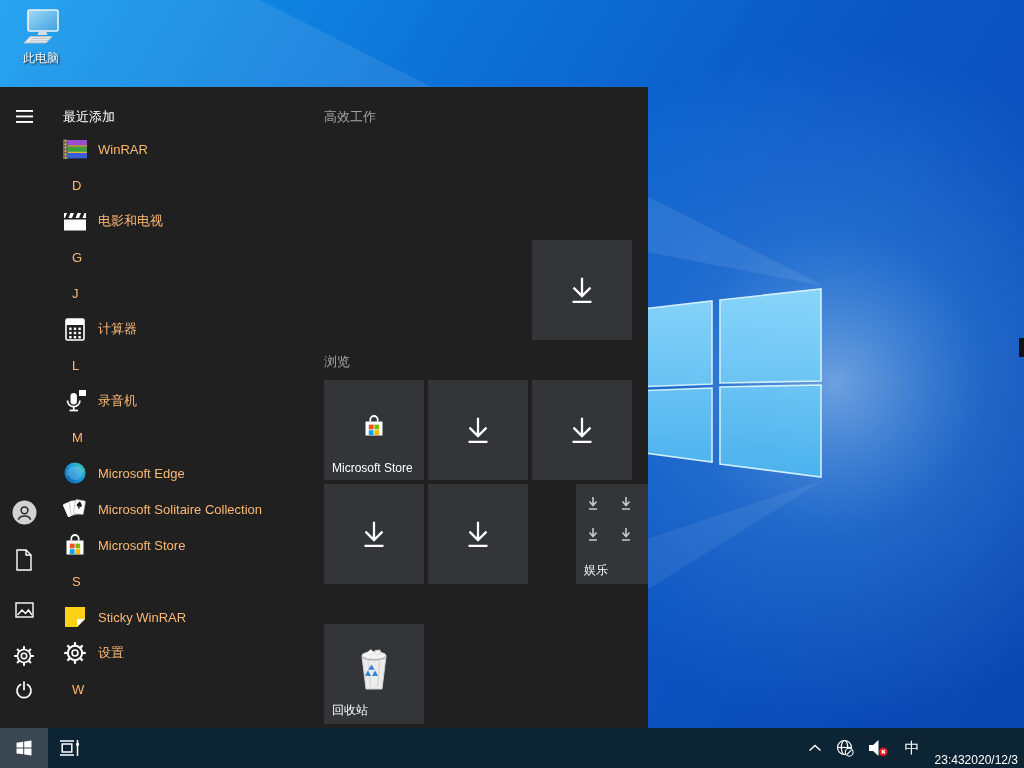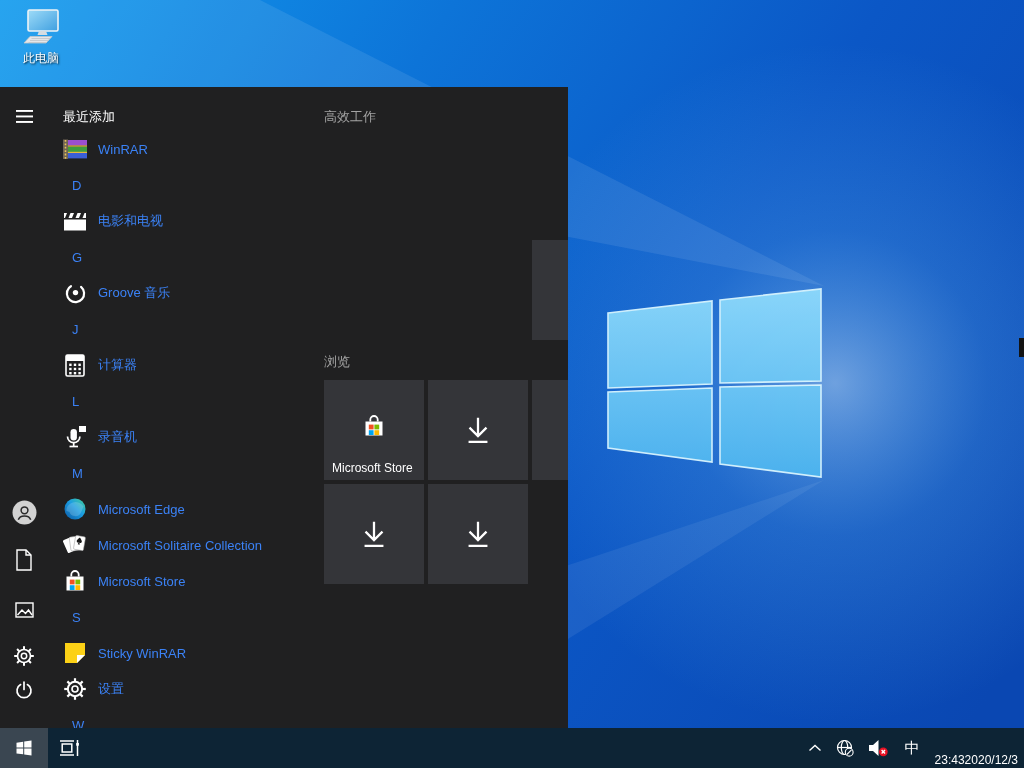--- a/index.html
+++ b/index.html
@@ -13,31 +13,31 @@
   .wallpaper{position:absolute;inset:0;}
 
   
   .desktop-icon{position:absolute;left:10px;top:8px;width:62px;text-align:center;cursor:default;}
   .desktop-icon .ico{width:44px;height:40px;margin:0 auto;}
   .desktop-icon .lbl{font-size:12px;color:#fff;margin-top:2px;
     text-shadow:1px 1px 2px rgba(0,0,0,.85);white-space:nowrap;}
   .edge-sliver{position:absolute;left:1019px;top:338px;width:5px;height:19px;background:#131313;}
 
   
-  .start-menu{position:absolute;left:0;top:87px;width:568px;height:641px;
+  .start-menu{position:absolute;left:0;top:87px;width:648px;height:641px;
     background:var(--menu-bg,#202021);overflow:hidden;}
 
   .rail{position:absolute;left:0;top:0;width:48px;height:100%;}
   .rail-btn{position:absolute;left:0;width:48px;height:40px;display:flex;align-items:center;justify-content:center;cursor:pointer;}
 
   .app-list{position:absolute;left:60px;top:44px;width:262px;}
   .recent-header{position:absolute;left:63px;top:21px;font-size:13px;color:#fff;}
   .app-row{height:36px;display:flex;align-items:center;padding-left:3px;cursor:pointer;}
   .app-row .app-icon{width:24px;height:24px;flex:0 0 24px;display:flex;align-items:center;justify-content:center;}
-  .app-row .app-label{margin-left:11px;font-size:13px;color:#3b82f6;white-space:nowrap;}
+  .app-row .app-label{margin-left:11px;font-size:13px;color:#fdba74;white-space:nowrap;}
   .app-row.letter{padding-left:12px;}
   .app-row.letter .app-label{margin-left:0;font-size:13px;}
 
   .tile-area{position:absolute;left:324px;top:0;width:316px;height:641px;}
   .group-title{position:absolute;left:0;font-size:13px;color:#a3a3a3;cursor:pointer;white-space:nowrap;}
   .tile{position:absolute;width:100px;height:100px;background:var(--tile-bg,#343539);cursor:pointer;}
   .tile-icon{position:absolute;left:50%;top:50%;transform:translate(-50%,-50%);}
   .tile-icon.has-label{top:46%;}
   .tile-icon.folder{left:0;top:0;transform:none;width:100px;height:100px;}
   .tile-label{position:absolute;left:8px;bottom:5px;font-size:12px;color:#fff;white-space:nowrap;}
@@ -190,29 +190,20 @@
               <polygon points="11,3 14.5,3 12.5,8 9,8" fill="#202021"></polygon>
               <polygon points="18,3 21.5,3 19.5,8 16,8" fill="#202021"></polygon>
               <rect x="1" y="9.5" width="22" height="11" fill="#fff"></rect>
             </svg>
           </span>
           <span class="app-label">电影和电视</span>
         </div>
         <div class="app-row letter">
           <span class="app-label">G</span>
         </div>
-        <div class="app-row">
-          <span class="app-icon">
-            <svg width="23" height="23" viewBox="0 0 23 23">
-              <circle cx="11.5" cy="11.5" r="8.6" fill="none" stroke="#fff" stroke-width="2.2" stroke-dasharray="43 11" transform="rotate(-50 11.5 11.5)" stroke-linecap="round"></circle>
-              <circle cx="11.5" cy="10.6" r="2.7" fill="#fff"></circle>
-            </svg>
-          </span>
-          <span class="app-label">Groove 音乐</span>
-        </div>
         <div class="app-row letter">
           <span class="app-label">J</span>
         </div>
         <div class="app-row">
           <span class="app-icon">
             <svg width="20" height="23" viewBox="0 0 20 23">
               <rect x="1" y="1" width="18" height="21" rx="1.5" fill="none" stroke="#fff" stroke-width="1.6"></rect>
               <rect x="1" y="1" width="18" height="6" fill="#fff"></rect>
               <g fill="#fff">
                 <rect x="4.2" y="9.6" width="2.4" height="2.4"></rect>
@@ -392,20 +383,37 @@
               </g>
               <g transform="translate(50,50)" stroke="#c9c9c9" stroke-width="1.6" fill="none">
                 <path d="M0,-6 V2 M-3.5,-1.5 L0,2.5 L3.5,-1.5 M-4,6 H4"></path>
               </g>
               <g transform="translate(83,50)" stroke="#c9c9c9" stroke-width="1.6" fill="none">
                 <path d="M0,-6 V2 M-3.5,-1.5 L0,2.5 L3.5,-1.5 M-4,6 H4"></path>
               </g>
             </svg>
           </div>
           <div class="tile-label">娱乐</div>
+        </div>
+        <div class="tile" style="left: 0px; top: 537px;">
+          <div class="tile-icon has-label">
+            <svg width="40" height="44" viewBox="0 0 40 44">
+              <ellipse cx="20" cy="7.5" rx="12" ry="3.8" fill="#f4f4f4" stroke="#cfcfcf" stroke-width="1"></ellipse>
+              <path d="M8,8.5 L12,41 H28 L32,8.5 a12,3.8 0 0 1 -24,0 z" fill="#ececec" stroke="#cfcfcf" stroke-width="1"></path>
+              <path d="M14,11.5 L16.5,39 M26,11.5 L23.5,39" stroke="#d6d6d6" stroke-width="1.4" fill="none"></path>
+              <polygon points="13,4.5 17,1.5 20,5 16,7.5" fill="#fafafa" stroke="#d8d8d8" stroke-width="0.7"></polygon>
+              <polygon points="21,2.5 26,2 27,6 22,6.8" fill="#f2f2f2" stroke="#d8d8d8" stroke-width="0.7"></polygon>
+              <g fill="#2f7fd6" transform="translate(17.5,24)">
+                <polygon points="0,-7.5 3.2,-2.3 -3.2,-2.3" transform="rotate(0)"></polygon>
+                <polygon points="0,-7.5 3.2,-2.3 -3.2,-2.3" transform="rotate(120)"></polygon>
+                <polygon points="0,-7.5 3.2,-2.3 -3.2,-2.3" transform="rotate(240)"></polygon>
+              </g>
+            </svg>
+          </div>
+          <div class="tile-label">回收站</div>
         </div>
       </div>
   </div>
 
   <div class="taskbar">
     <div class="tb-btn start-btn">
       <svg width="18" height="18" viewBox="0 0 18 18" fill="#fff">
         <polygon points="1.5,3.7 8.2,2.8 8.2,8.5 1.5,8.5"></polygon>
         <polygon points="9.2,2.6 16.5,1.6 16.5,8.5 9.2,8.5"></polygon>
         <polygon points="1.5,9.5 8.2,9.5 8.2,15.3 1.5,14.4"></polygon>

